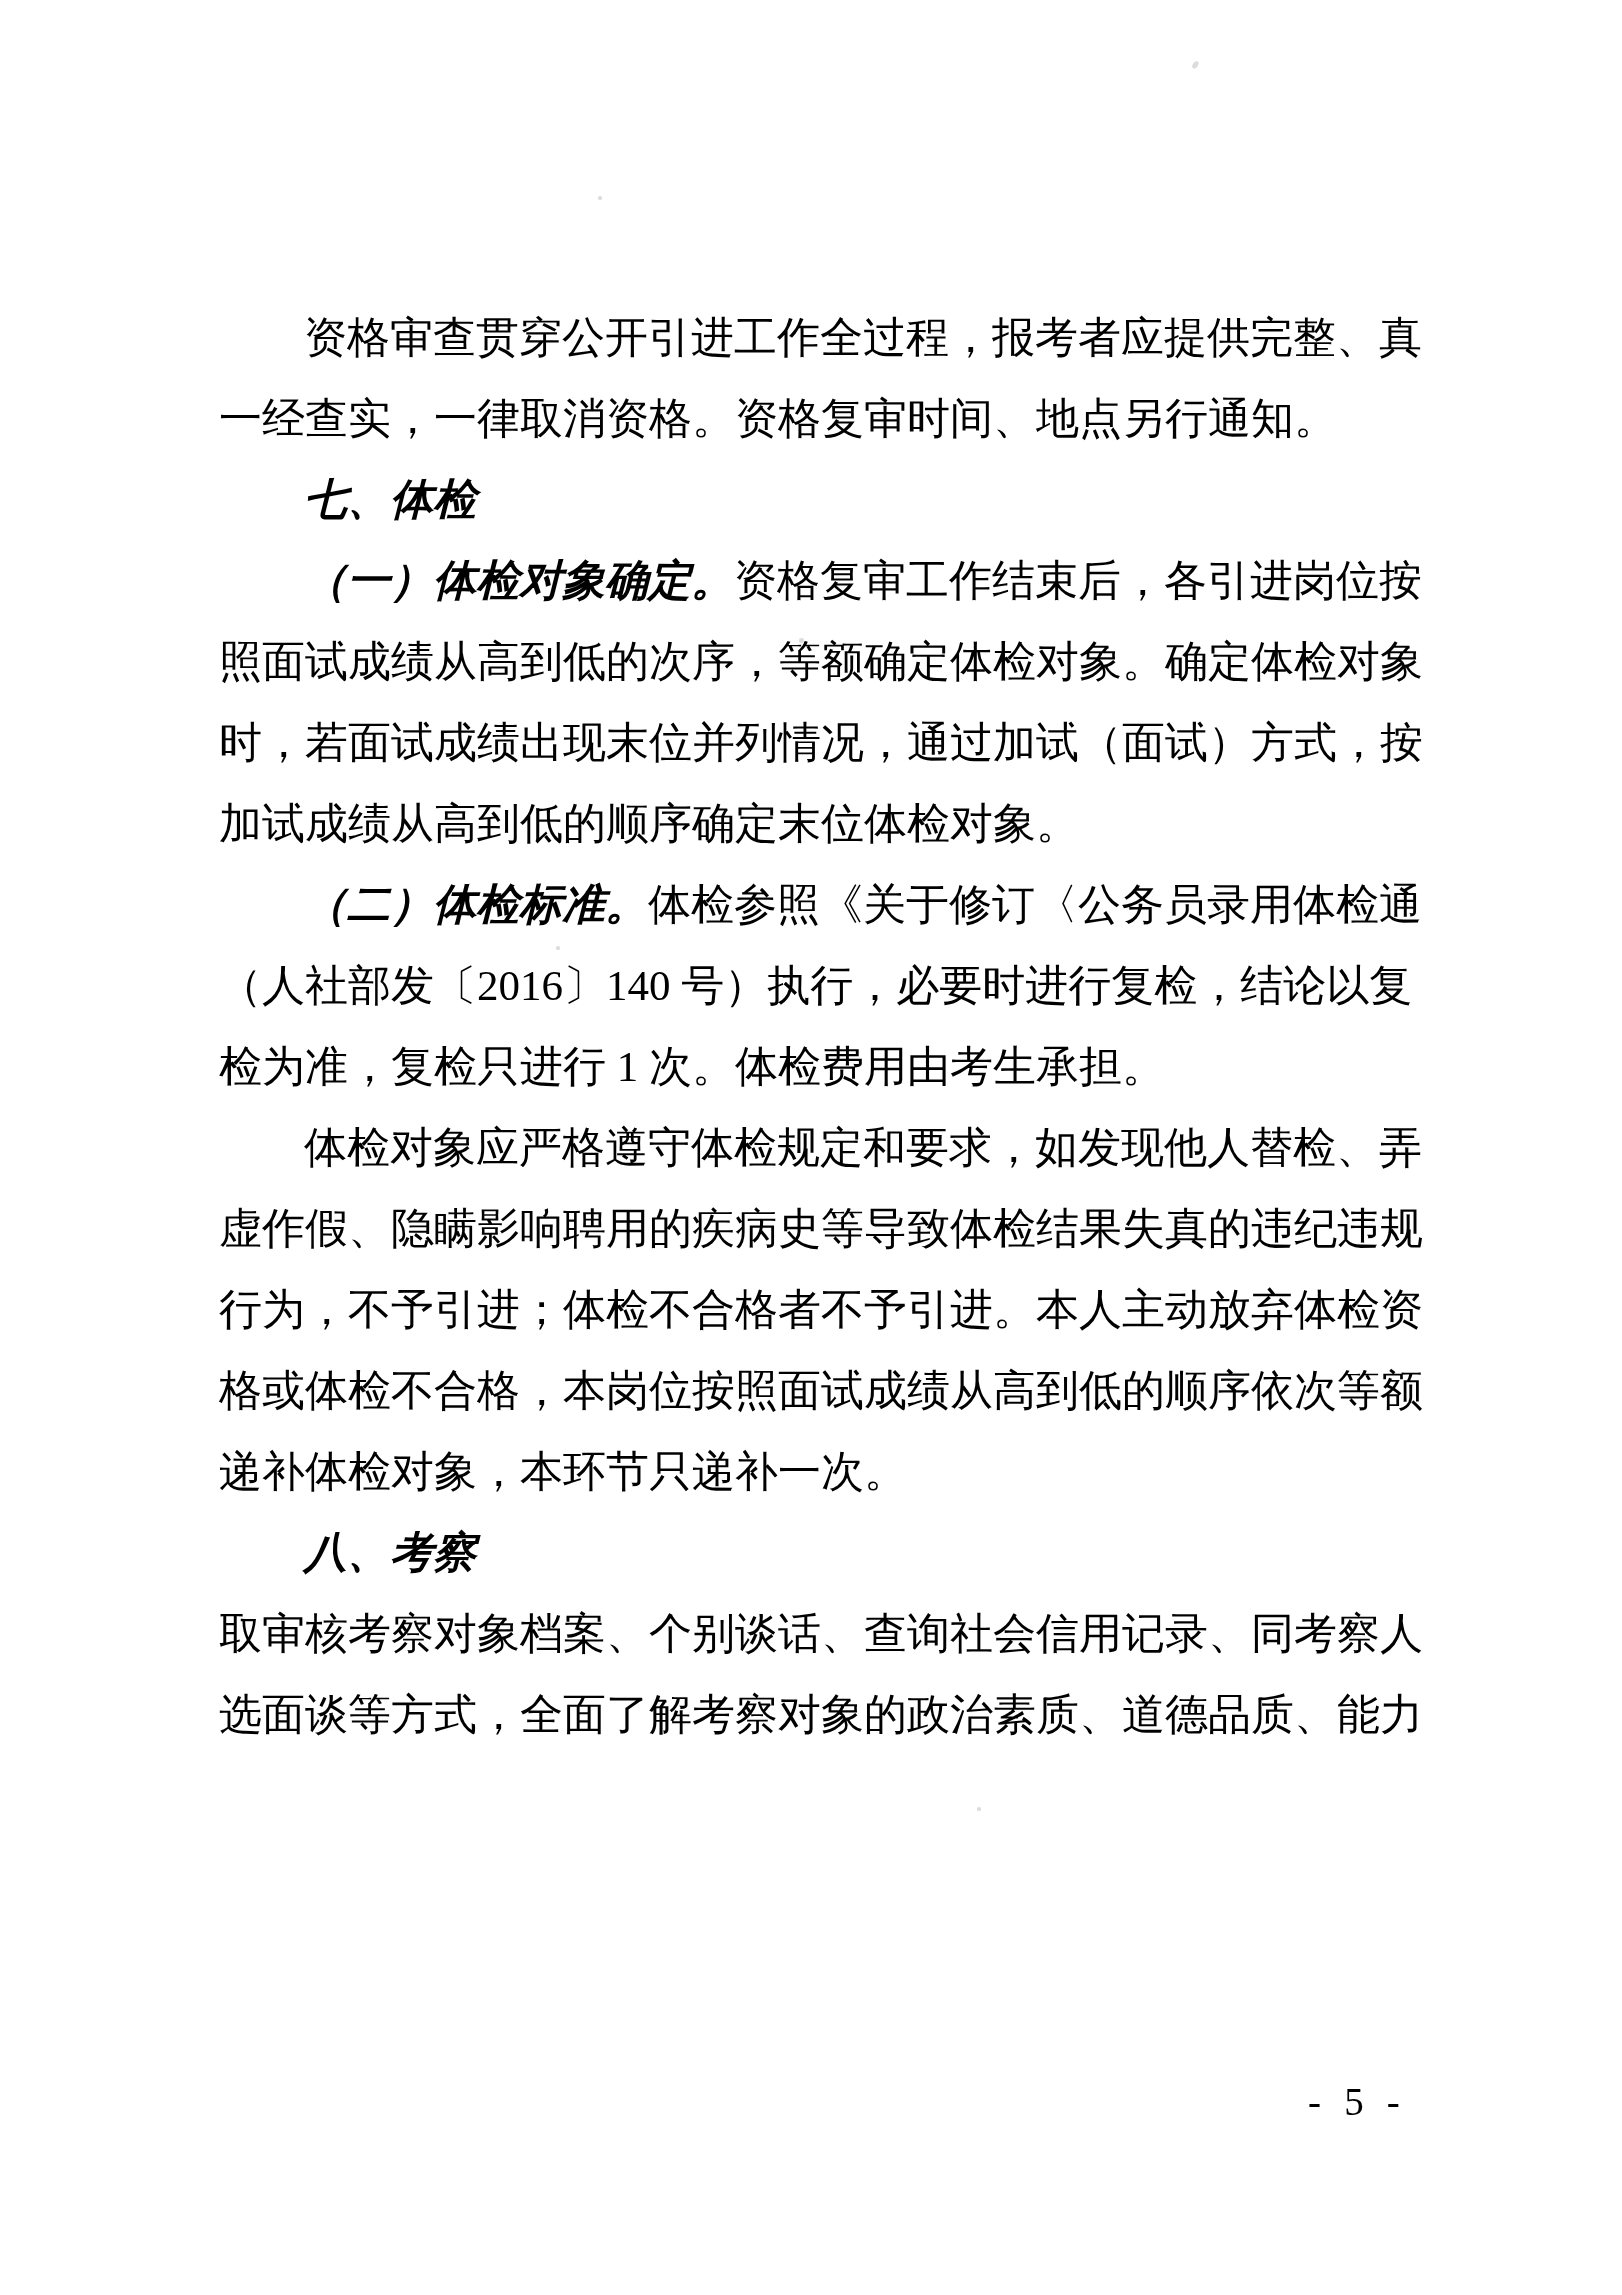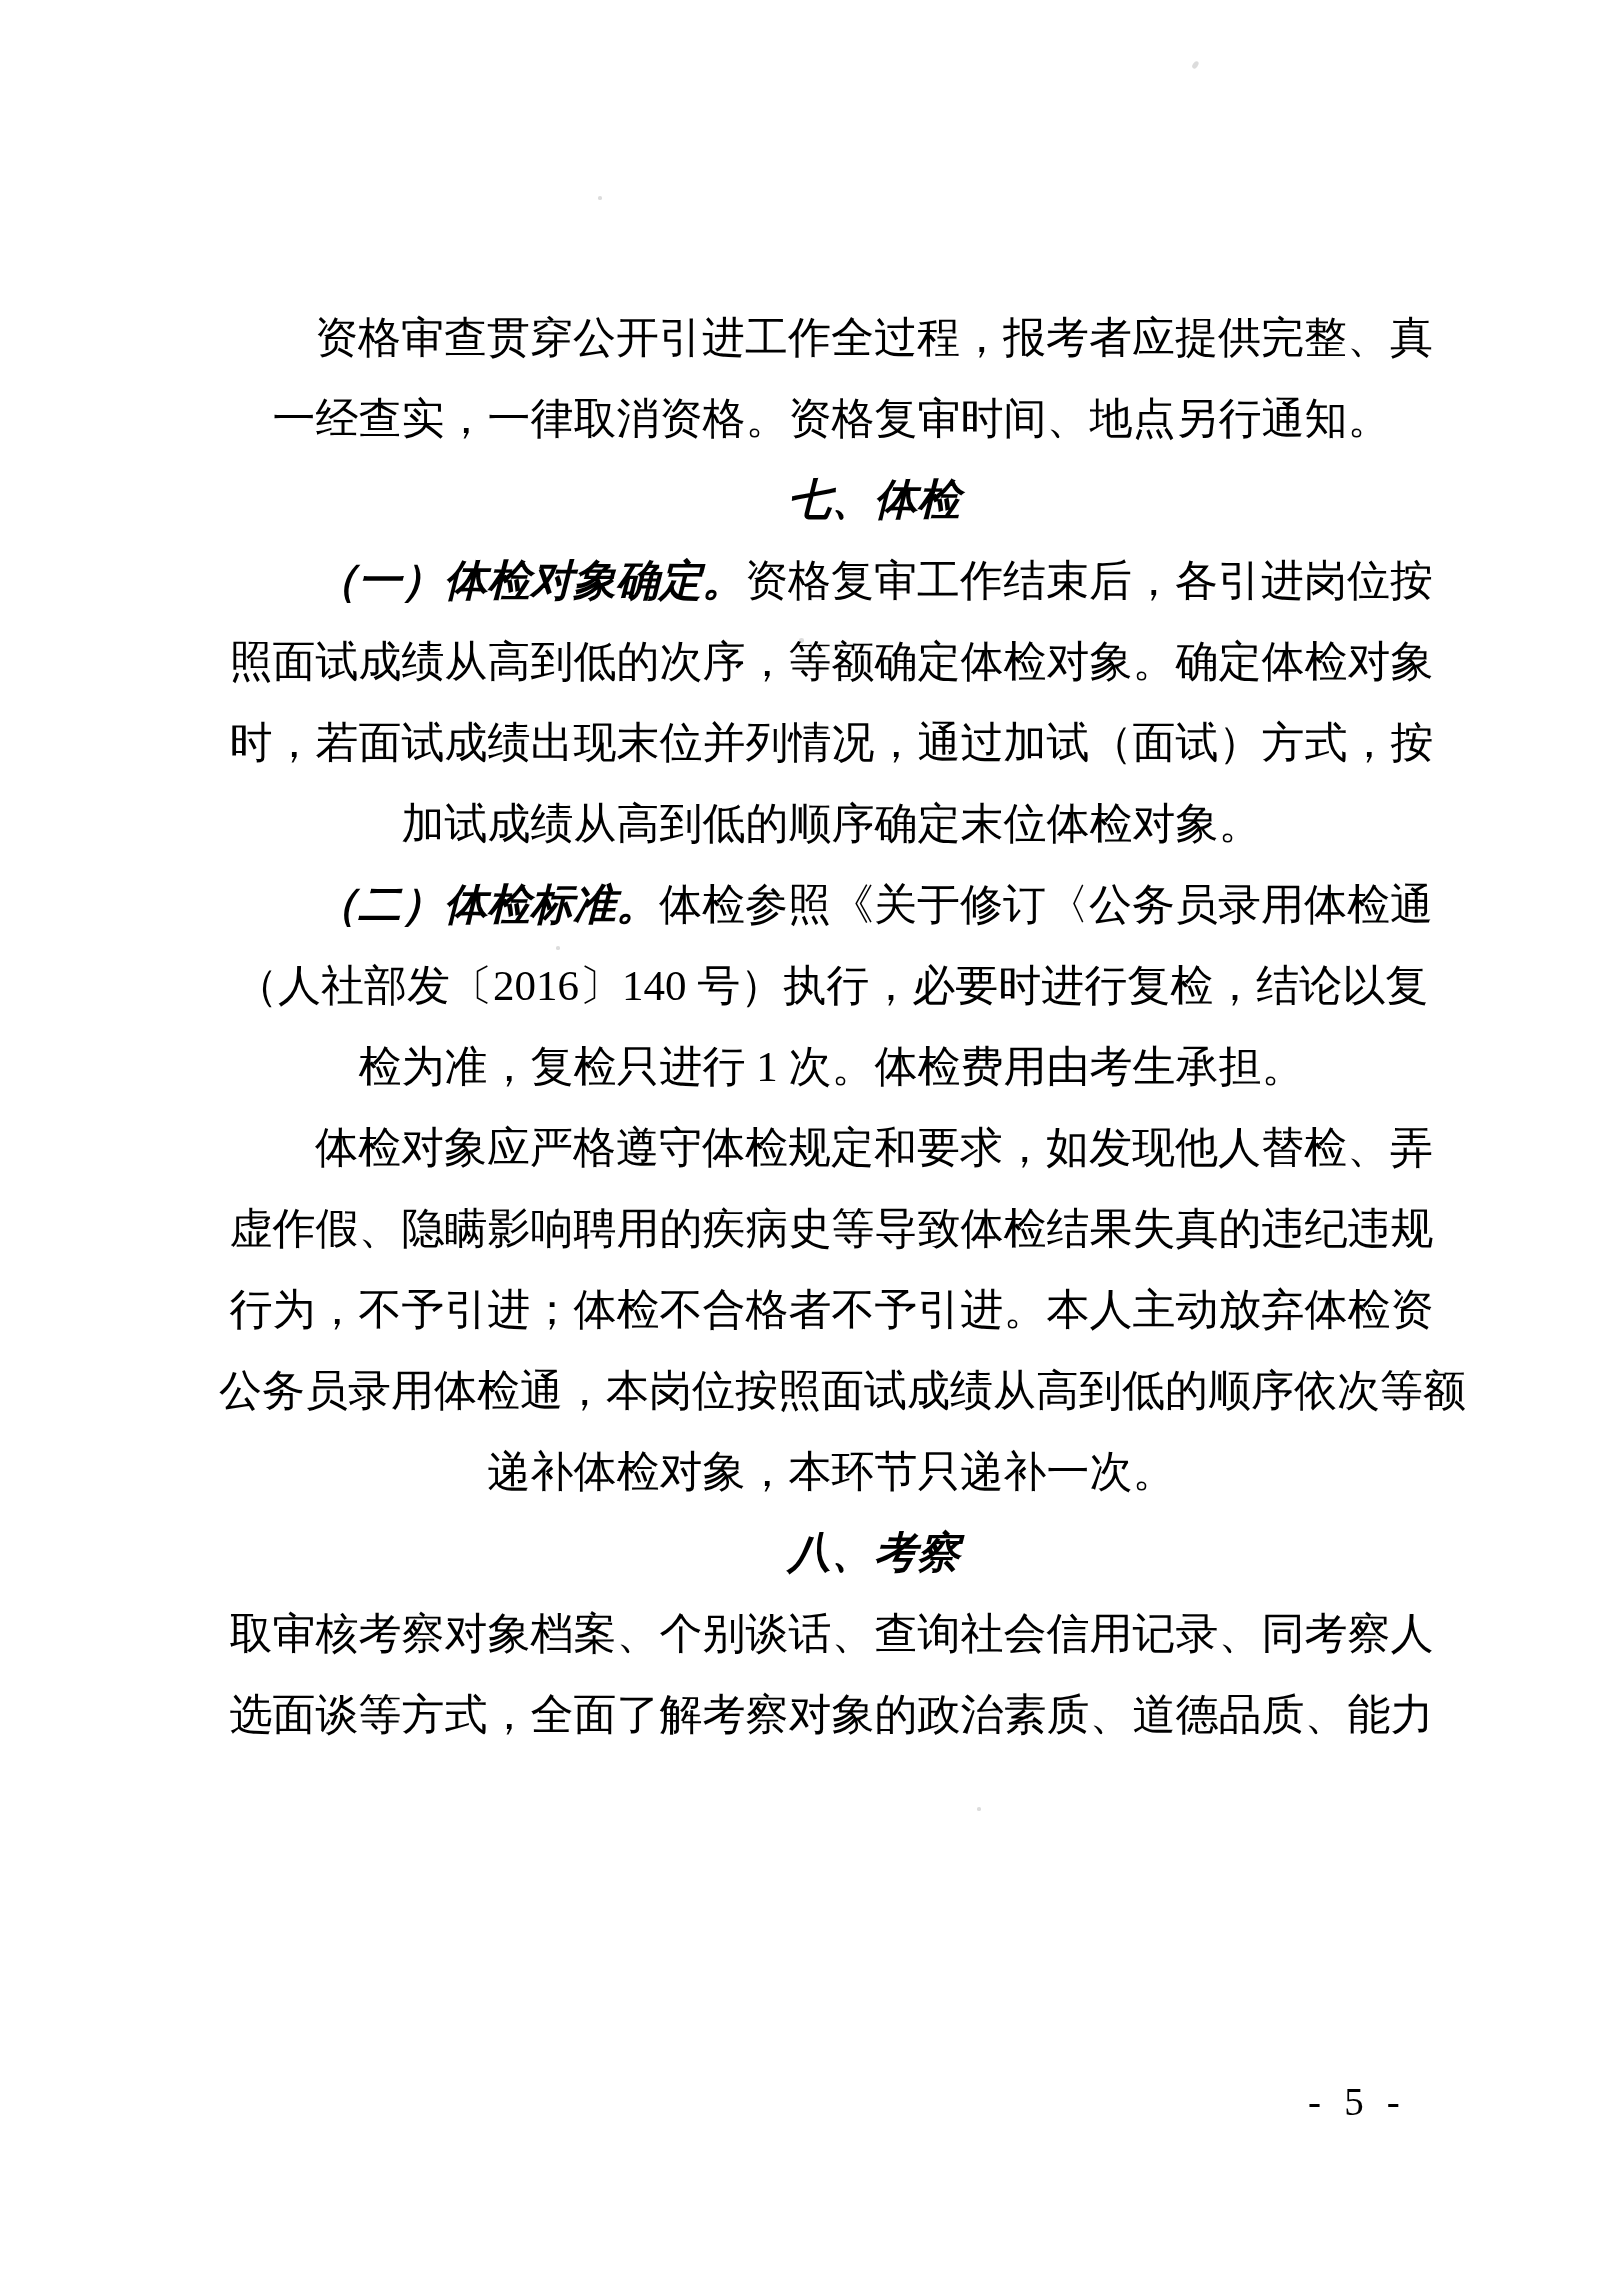--- a/index.html
+++ b/index.html
@@ -14,21 +14,20 @@
     background: #ffffff;
     overflow: hidden;
     font-family: "Liberation Serif", serif;
     color: #000000;
   }
   .text-block {
     position: absolute;
     left: 219px;
     top: 297px;
     width: 1225px;
-    text-align: center;
   }
   .line {
     margin: 0;
     height: 81px;
     line-height: 81px;
     font-size: 43px;
     letter-spacing: 0px;
     white-space: nowrap;
     font-weight: normal;
   }
@@ -89,21 +88,21 @@
     <p class="line">时，若面试成绩出现末位并列情况，通过加试（面试）方式，按</p>
     <p class="line">加试成绩从高到低的顺序确定末位体检对象。</p>
 
     <p class="line indent"><span class="lead-bold">（二）体检标准。</span><span>体检参照《关于修订〈公务员录用体检通</span></p>
     <p class="line">（人社部发〔2016〕140 号）执行，必要时进行复检，结论以复</p>
     <p class="line">检为准，复检只进行 1 次。体检费用由考生承担。</p>
 
     <p class="line indent">体检对象应严格遵守体检规定和要求，如发现他人替检、弄</p>
     <p class="line">虚作假、隐瞒影响聘用的疾病史等导致体检结果失真的违纪违规</p>
     <p class="line">行为，不予引进；体检不合格者不予引进。本人主动放弃体检资</p>
-    <p class="line">公务员录用体检通，本岗位按照面试成绩从高到低的顺序依次等额</p>
+    <p class="line">格或体检不合格，本岗位按照面试成绩从高到低的顺序依次等额</p>
     <p class="line">递补体检对象，本环节只递补一次。</p>
 
     <h2 class="line indent heading">八、考察</h2>
 
     <p class="line">取审核考察对象档案、个别谈话、查询社会信用记录、同考察人</p>
     <p class="line">选面谈等方式，全面了解考察对象的政治素质、道德品质、能力</p>
 
   </main>
 
   <div class="page-number">- 5 -</div>

